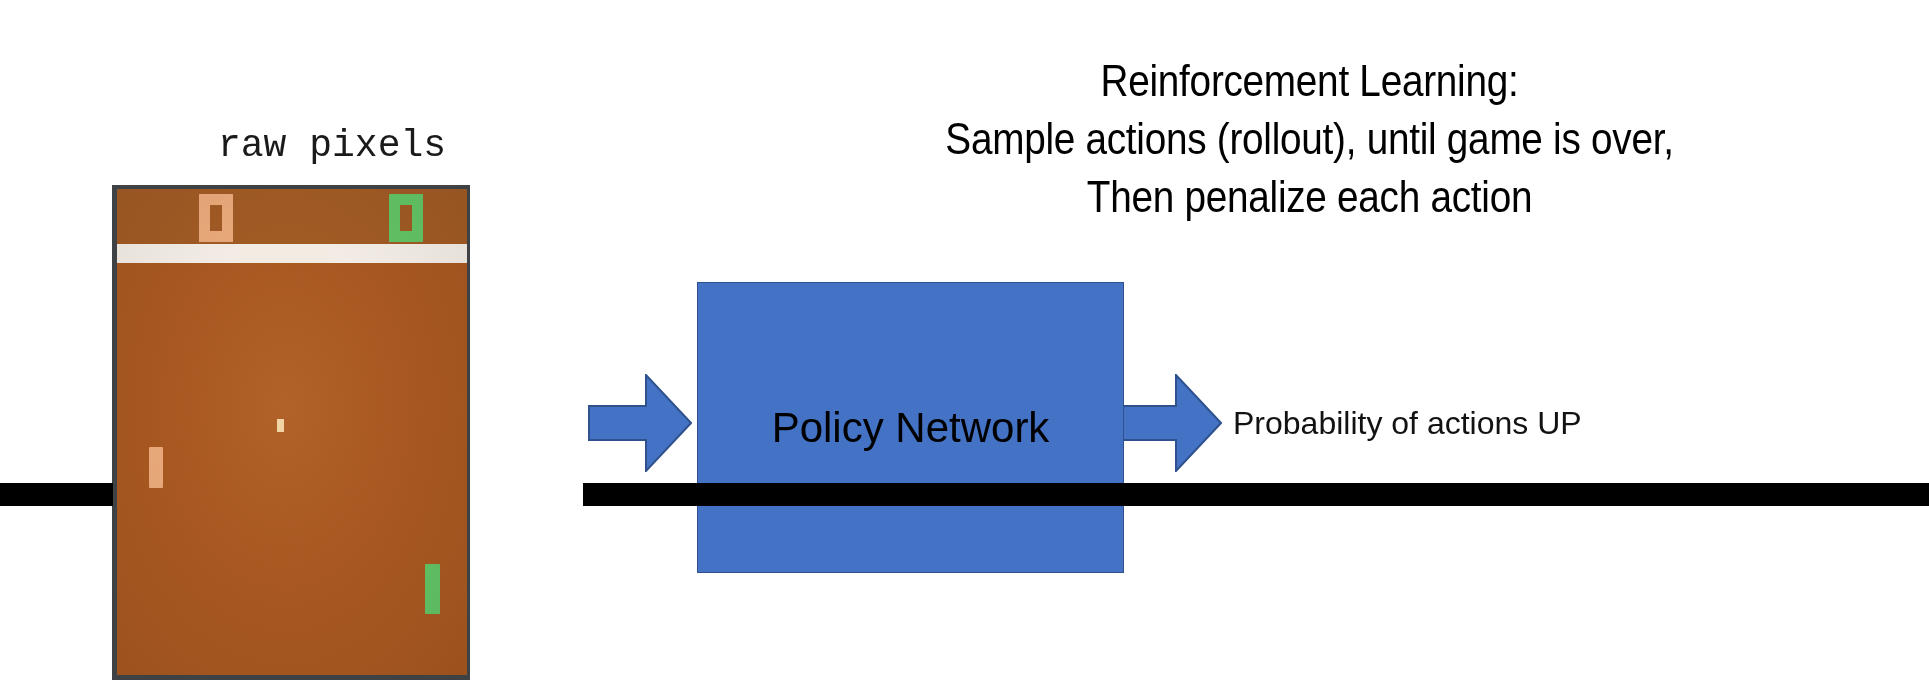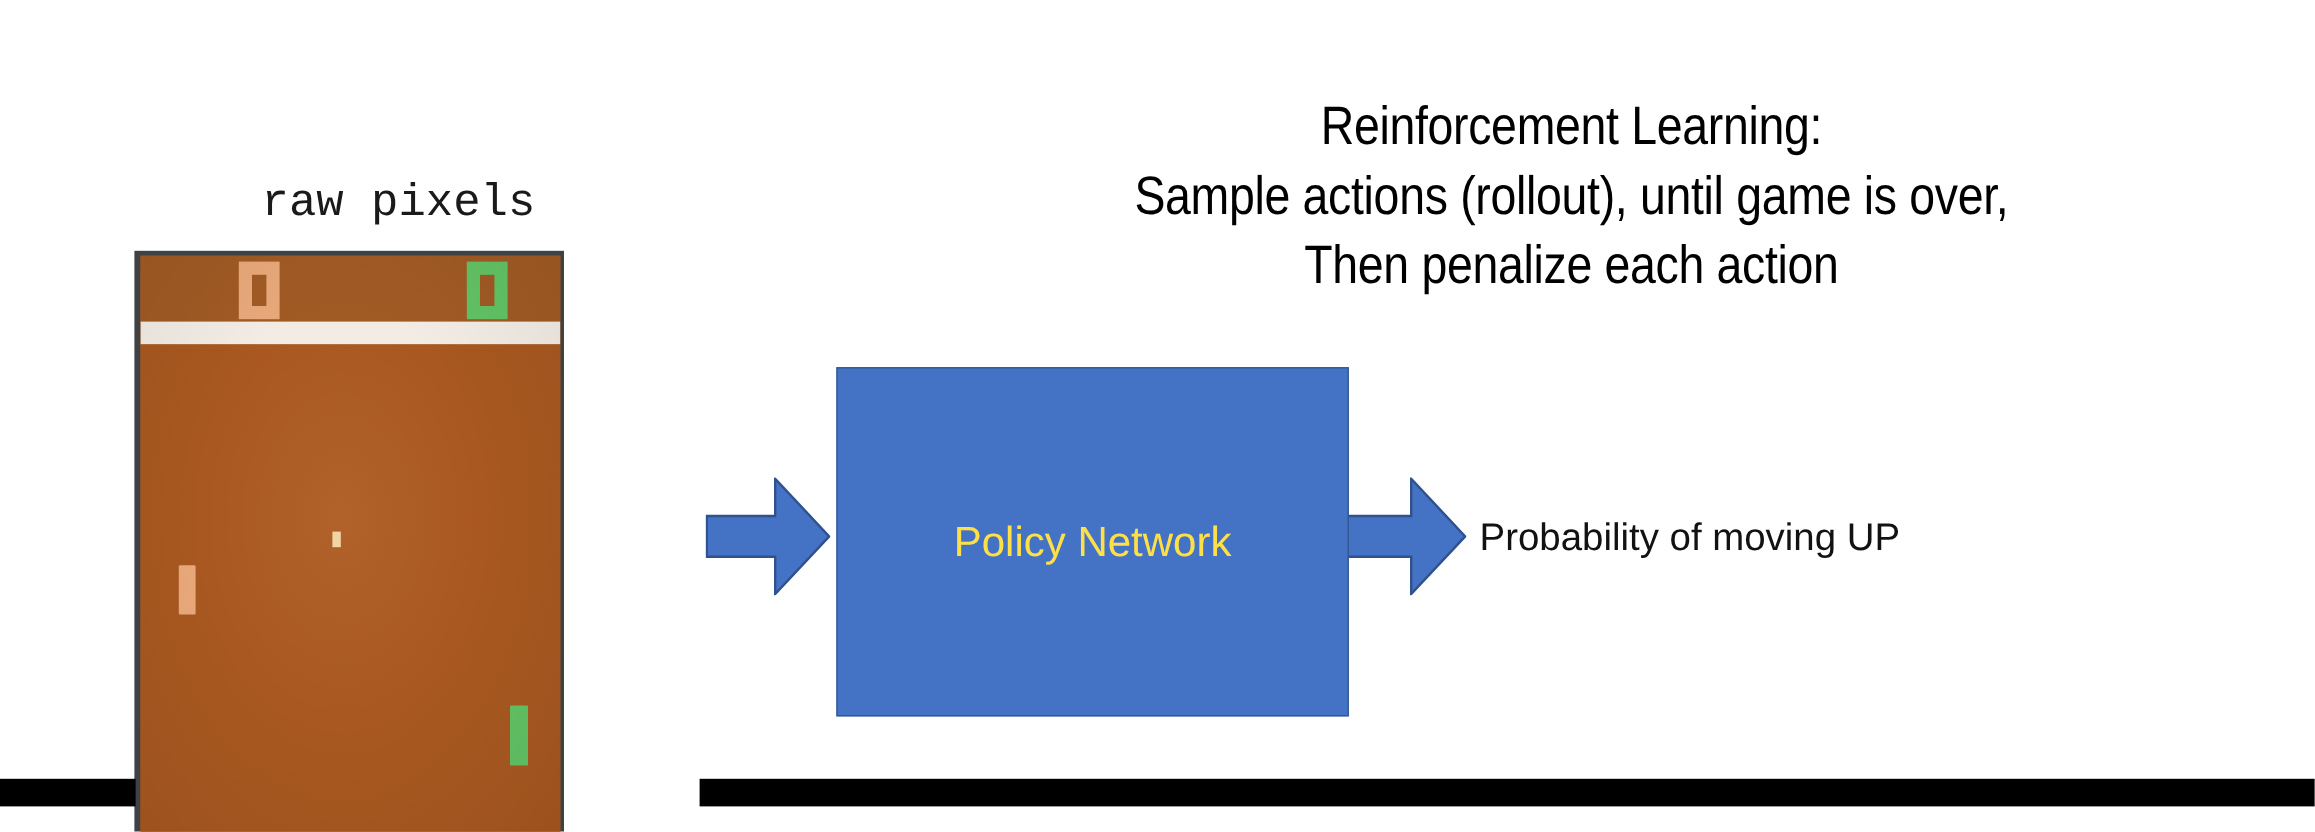--- a/index.html
+++ b/index.html
@@ -13,23 +13,22 @@
     position: relative;
     overflow: hidden;
     font-family: "Liberation Sans", sans-serif;
   }
 
   
   #slide {
     position: absolute;
     left: 0; top: 0;
     width: 1929px;
-    height: 648px;
+    height: 506px;
     background: #ffffff;
-    margin-top: 24px;
   }
 
   
   #title-block {
     position: absolute;
     left: 690px;
     top: 52px;
     width: 1239px;
     text-align: center;
     color: #000000;
@@ -145,23 +144,23 @@
     background: #4472c4;
     border: 1px solid #2f528f;
     box-sizing: border-box;
   }
   #policy-box-label {
     position: absolute;
     left: 0; right: 0;
     top: 50%;
     transform: translateY(-50%);
     text-align: center;
-    color: #fde047;
+    color: #000000;
     font-family: "Liberation Sans", sans-serif;
-    font-size: 35px;
+    font-size: 42px;
     letter-spacing: 0px;
     white-space: nowrap;
   }
 
   
   .block-arrow {
     position: absolute;
     display: block;
   }
   .block-arrow svg { display: block; }
@@ -225,18 +224,18 @@
   <span class="block-arrow" style="left:1118px; top:374px;">
     <svg width="104" height="98" viewBox="0 0 104 98">
       <polygon points="1,32 58,32 58,1 103,49 58,97 58,66 1,66" fill="#4472c4" stroke="#2f528f" stroke-width="2"></polygon>
     </svg>
   </span>
 
   <div id="policy-box">
     <div id="policy-box-label">Policy Network</div>
   </div>
 
-  <div id="output-label">Probability of moving UP</div>
+  <div id="output-label">Probability of actions UP</div>
 
   <div class="bottom-bar" id="bottom-bar-left"></div>
   <div class="bottom-bar" id="bottom-bar-right"></div>
 
 </div>
 
 </body></html>

